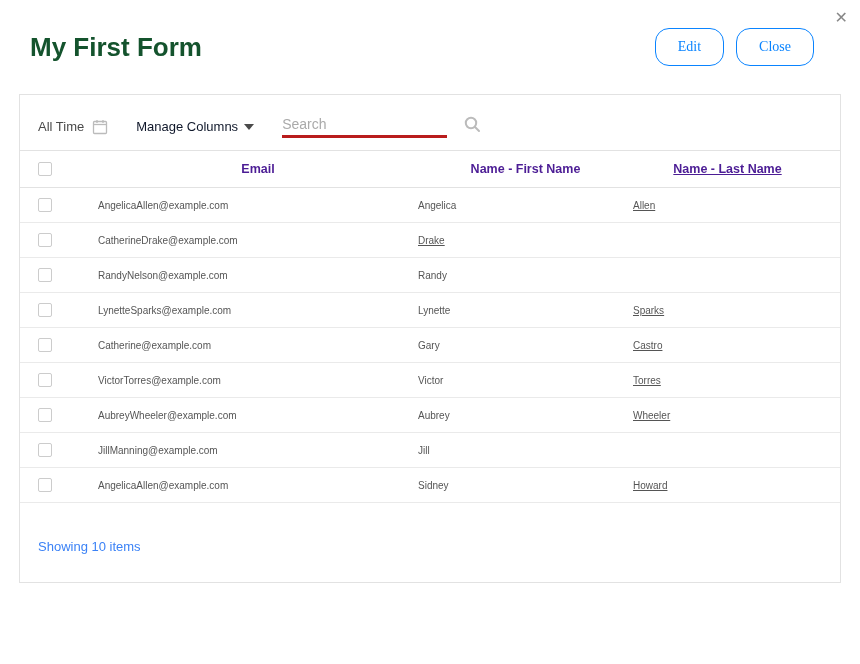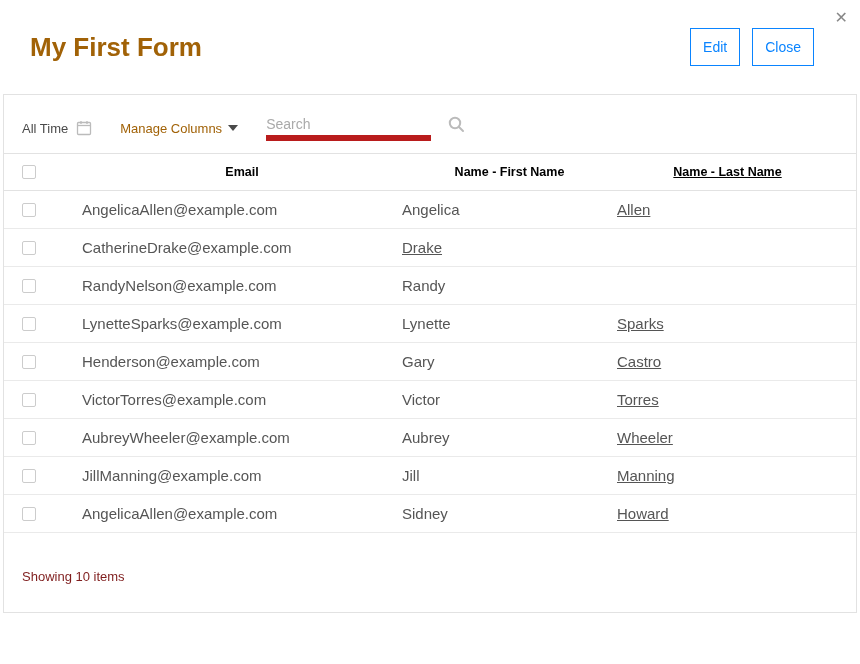--- a/index.html
+++ b/index.html
@@ -25,37 +25,38 @@
     }
     .header {
       display: flex;
       align-items: center;
       justify-content: space-between;
       padding: 28px 46px 28px 30px;
     }
     .title {
       font-size: 26px;
       font-weight: 700;
-      color: #a16207;
+      color: #14532d;
     }
     .header-actions {
       display: flex;
       gap: 12px;
     }
     .btn {
       border: 1px solid #0a84ff;
       color: #0a84ff;
       background: #fff;
-      padding: 10px 12px;
+      padding: 10px 22px;
       font-size: 14px;
-      border-radius: 0;
-      cursor: pointer;
+      border-radius: 14px;
+      cursor: pointer;
+      font-family: Liberation Serif, serif;
     }
     .panel {
-      margin: 0 3px;
+      margin: 0 19px;
       border: 1px solid #e2e2e2;
       background: #fff;
     }
     .toolbar {
       display: flex;
       align-items: center;
       padding: 20px 18px 12px 18px;
       gap: 28px;
     }
     .time-filter {
@@ -67,34 +68,34 @@
       cursor: pointer;
     }
     .calendar-icon svg {
       display: block;
     }
     .manage-cols {
       display: flex;
       align-items: center;
       gap: 6px;
       font-size: 13px;
-      color: #a16207;
+      color: #0f172a;
       cursor: pointer;
     }
     .caret-down {
       width: 0;
       height: 0;
       border-left: 5px solid transparent;
       border-right: 5px solid transparent;
       border-top: 6px solid #4a4a4a;
     }
     .search-wrap {
       display: flex;
       align-items: center;
-      border-bottom: 6px solid #b91c1c;
+      border-bottom: 3px solid #b91c1c;
       padding-bottom: 2px;
       width: 165px;
     }
     .search-input {
       border: none;
       outline: none;
       font-size: 14px;
       color: #555;
       flex: 1;
       background: transparent;
@@ -109,21 +110,21 @@
       width: 100%;
     }
     .thead {
       display: flex;
       align-items: center;
       border-top: 1px solid #e2e2e2;
       border-bottom: 1px solid #e2e2e2;
       padding: 11px 18px;
       font-size: 12.5px;
       font-weight: 600;
-      color: #000000;
+      color: #4c1d95;
     }
     .col-check {
       width: 60px;
       display: flex;
       align-items: center;
     }
     .col-email {
       width: 320px;
       text-align: center;
     }
@@ -137,41 +138,41 @@
     .col-last {
       flex: 1;
       text-align: center;
       text-decoration: underline;
     }
     .tbody .row {
       display: flex;
       align-items: center;
       border-bottom: 1px solid #eaeaea;
       padding: 10px 18px;
-      font-size: 15px;
+      font-size: 10px;
       color: #555;
     }
     .tbody .row .col-email,
     .tbody .row .col-first,
     .tbody .row .col-last {
       text-align: left;
     }
     .checkbox {
       width: 14px;
       height: 14px;
       border: 1.5px solid #ccc;
       border-radius: 2px;
       cursor: pointer;
       display: inline-block;
       background: #fff;
     }
     .footer {
       padding: 36px 18px 28px 18px;
       font-size: 13px;
-      color: #7f1d1d;
+      color: #3b82f6;
     }
   </style>
 </head>
 <body>
 
 <div class="close-x">✕</div>
 
 <div class="header">
   <div class="title">My First Form</div>
   <div class="header-actions">
@@ -245,21 +246,21 @@
             <span class="checkbox"></span>
           </div>
           <div class="col-email">LynetteSparks@example.com</div>
           <div class="col-first">Lynette</div>
           <div class="col-last">Sparks</div>
         </div>
         <div class="row">
           <div class="col-check">
             <span class="checkbox"></span>
           </div>
-          <div class="col-email">Henderson@example.com</div>
+          <div class="col-email">Catherine@example.com</div>
           <div class="col-first">Gary</div>
           <div class="col-last">Castro</div>
         </div>
         <div class="row">
           <div class="col-check">
             <span class="checkbox"></span>
           </div>
           <div class="col-email">VictorTorres@example.com</div>
           <div class="col-first">Victor</div>
           <div class="col-last">Torres</div>
@@ -271,21 +272,20 @@
           <div class="col-email">AubreyWheeler@example.com</div>
           <div class="col-first">Aubrey</div>
           <div class="col-last">Wheeler</div>
         </div>
         <div class="row">
           <div class="col-check">
             <span class="checkbox"></span>
           </div>
           <div class="col-email">JillManning@example.com</div>
           <div class="col-first">Jill</div>
-          <div class="col-last">Manning</div>
         </div>
         <div class="row">
           <div class="col-check">
             <span class="checkbox"></span>
           </div>
           <div class="col-email">AngelicaAllen@example.com</div>
           <div class="col-first">Sidney</div>
           <div class="col-last">Howard</div>
         </div>
       </div>

